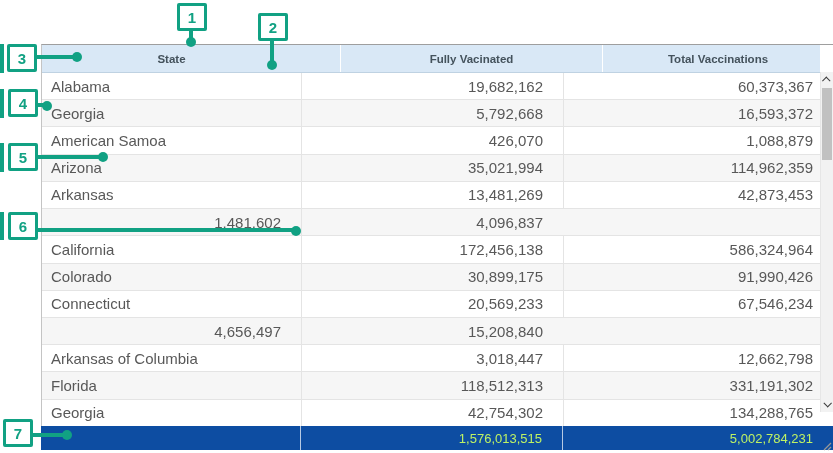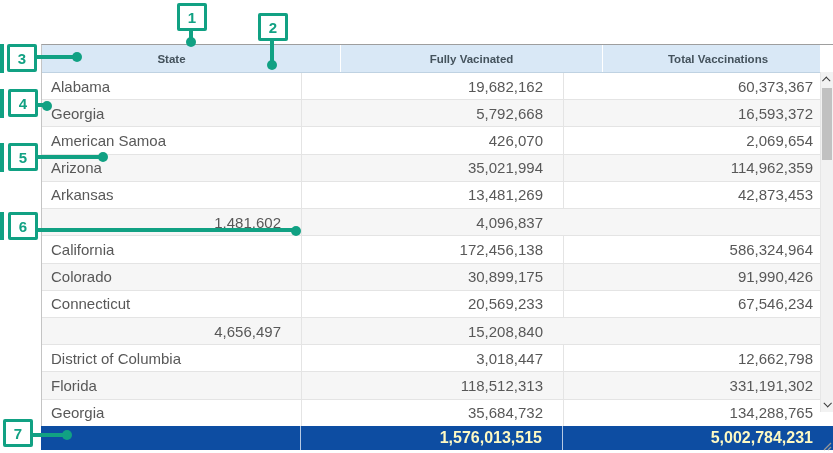--- a/index.html
+++ b/index.html
@@ -35,21 +35,21 @@
   .td + .td{border-left:1px solid #e4e4e4;}
   .tr > .td:nth-child(1), .total-row > .td:nth-child(1){width:259px;padding-left:9px;}
   .tr > .td:nth-child(2), .total-row > .td:nth-child(2){width:262px;text-align:right;}
   .tr > .td:nth-child(3), .total-row > .td:nth-child(3){flex:1;padding-left:17px;}
   .td.num{justify-content:flex-end;padding-right:20px;}
   
   .total-row{
     position:absolute;left:41px;top:426px;width:792px;height:24px;display:flex;
     background:#0d4da2;box-sizing:border-box;
   }
-  .total-row .td{color:#fef9c3;font-weight:700;font-size:16px;}
+  .total-row .td{color:#bef264;font-weight:400;font-size:13px;}
   .total-row .td + .td{border-left:1px solid rgba(255,255,255,0.7);}
   
   .header-scroll-gap{position:absolute;right:0;top:45px;width:13px;height:27px;background:#ffffff;z-index:2;}
   .scrollbar{
     position:absolute;right:0;top:72px;width:13px;height:340px;background:#f2f2f2;
     border-left:1px solid #e6e6e6;box-sizing:border-box;z-index:2;
   }
   .scroll-btn{
     position:absolute;left:0;width:100%;height:16px;display:flex;align-items:center;justify-content:center;background:#f2f2f2;
   }
@@ -89,21 +89,21 @@
           <div class="td num">60,373,367</div>
         </div>
         <div class="tr alt">
           <div class="td">Georgia</div>
           <div class="td num">5,792,668</div>
           <div class="td num">16,593,372</div>
         </div>
         <div class="tr">
           <div class="td">American Samoa</div>
           <div class="td num">426,070</div>
-          <div class="td num">2,069,654</div>
+          <div class="td num">1,088,879</div>
         </div>
         <div class="tr alt">
           <div class="td">Arizona</div>
           <div class="td num">35,021,994</div>
           <div class="td num">114,962,359</div>
         </div>
         <div class="tr">
           <div class="td">Arkansas</div>
           <div class="td num">13,481,269</div>
           <div class="td num">42,873,453</div>
@@ -125,32 +125,32 @@
         <div class="tr">
           <div class="td">Connecticut</div>
           <div class="td num">20,569,233</div>
           <div class="td num">67,546,234</div>
         </div>
         <div class="tr alt">
           <div class="td num">4,656,497</div>
           <div class="td num">15,208,840</div>
         </div>
         <div class="tr">
-          <div class="td">District of Columbia</div>
+          <div class="td">Arkansas of Columbia</div>
           <div class="td num">3,018,447</div>
           <div class="td num">12,662,798</div>
         </div>
         <div class="tr alt">
           <div class="td">Florida</div>
           <div class="td num">118,512,313</div>
           <div class="td num">331,191,302</div>
         </div>
         <div class="tr">
           <div class="td">Georgia</div>
-          <div class="td num">35,684,732</div>
+          <div class="td num">42,754,302</div>
           <div class="td num">134,288,765</div>
         </div>
       </div>
   </div>
 
   <div class="total-row">
     <div class="td"></div>
     <div class="td num">1,576,013,515</div>
     <div class="td num">5,002,784,231</div>
   </div>

